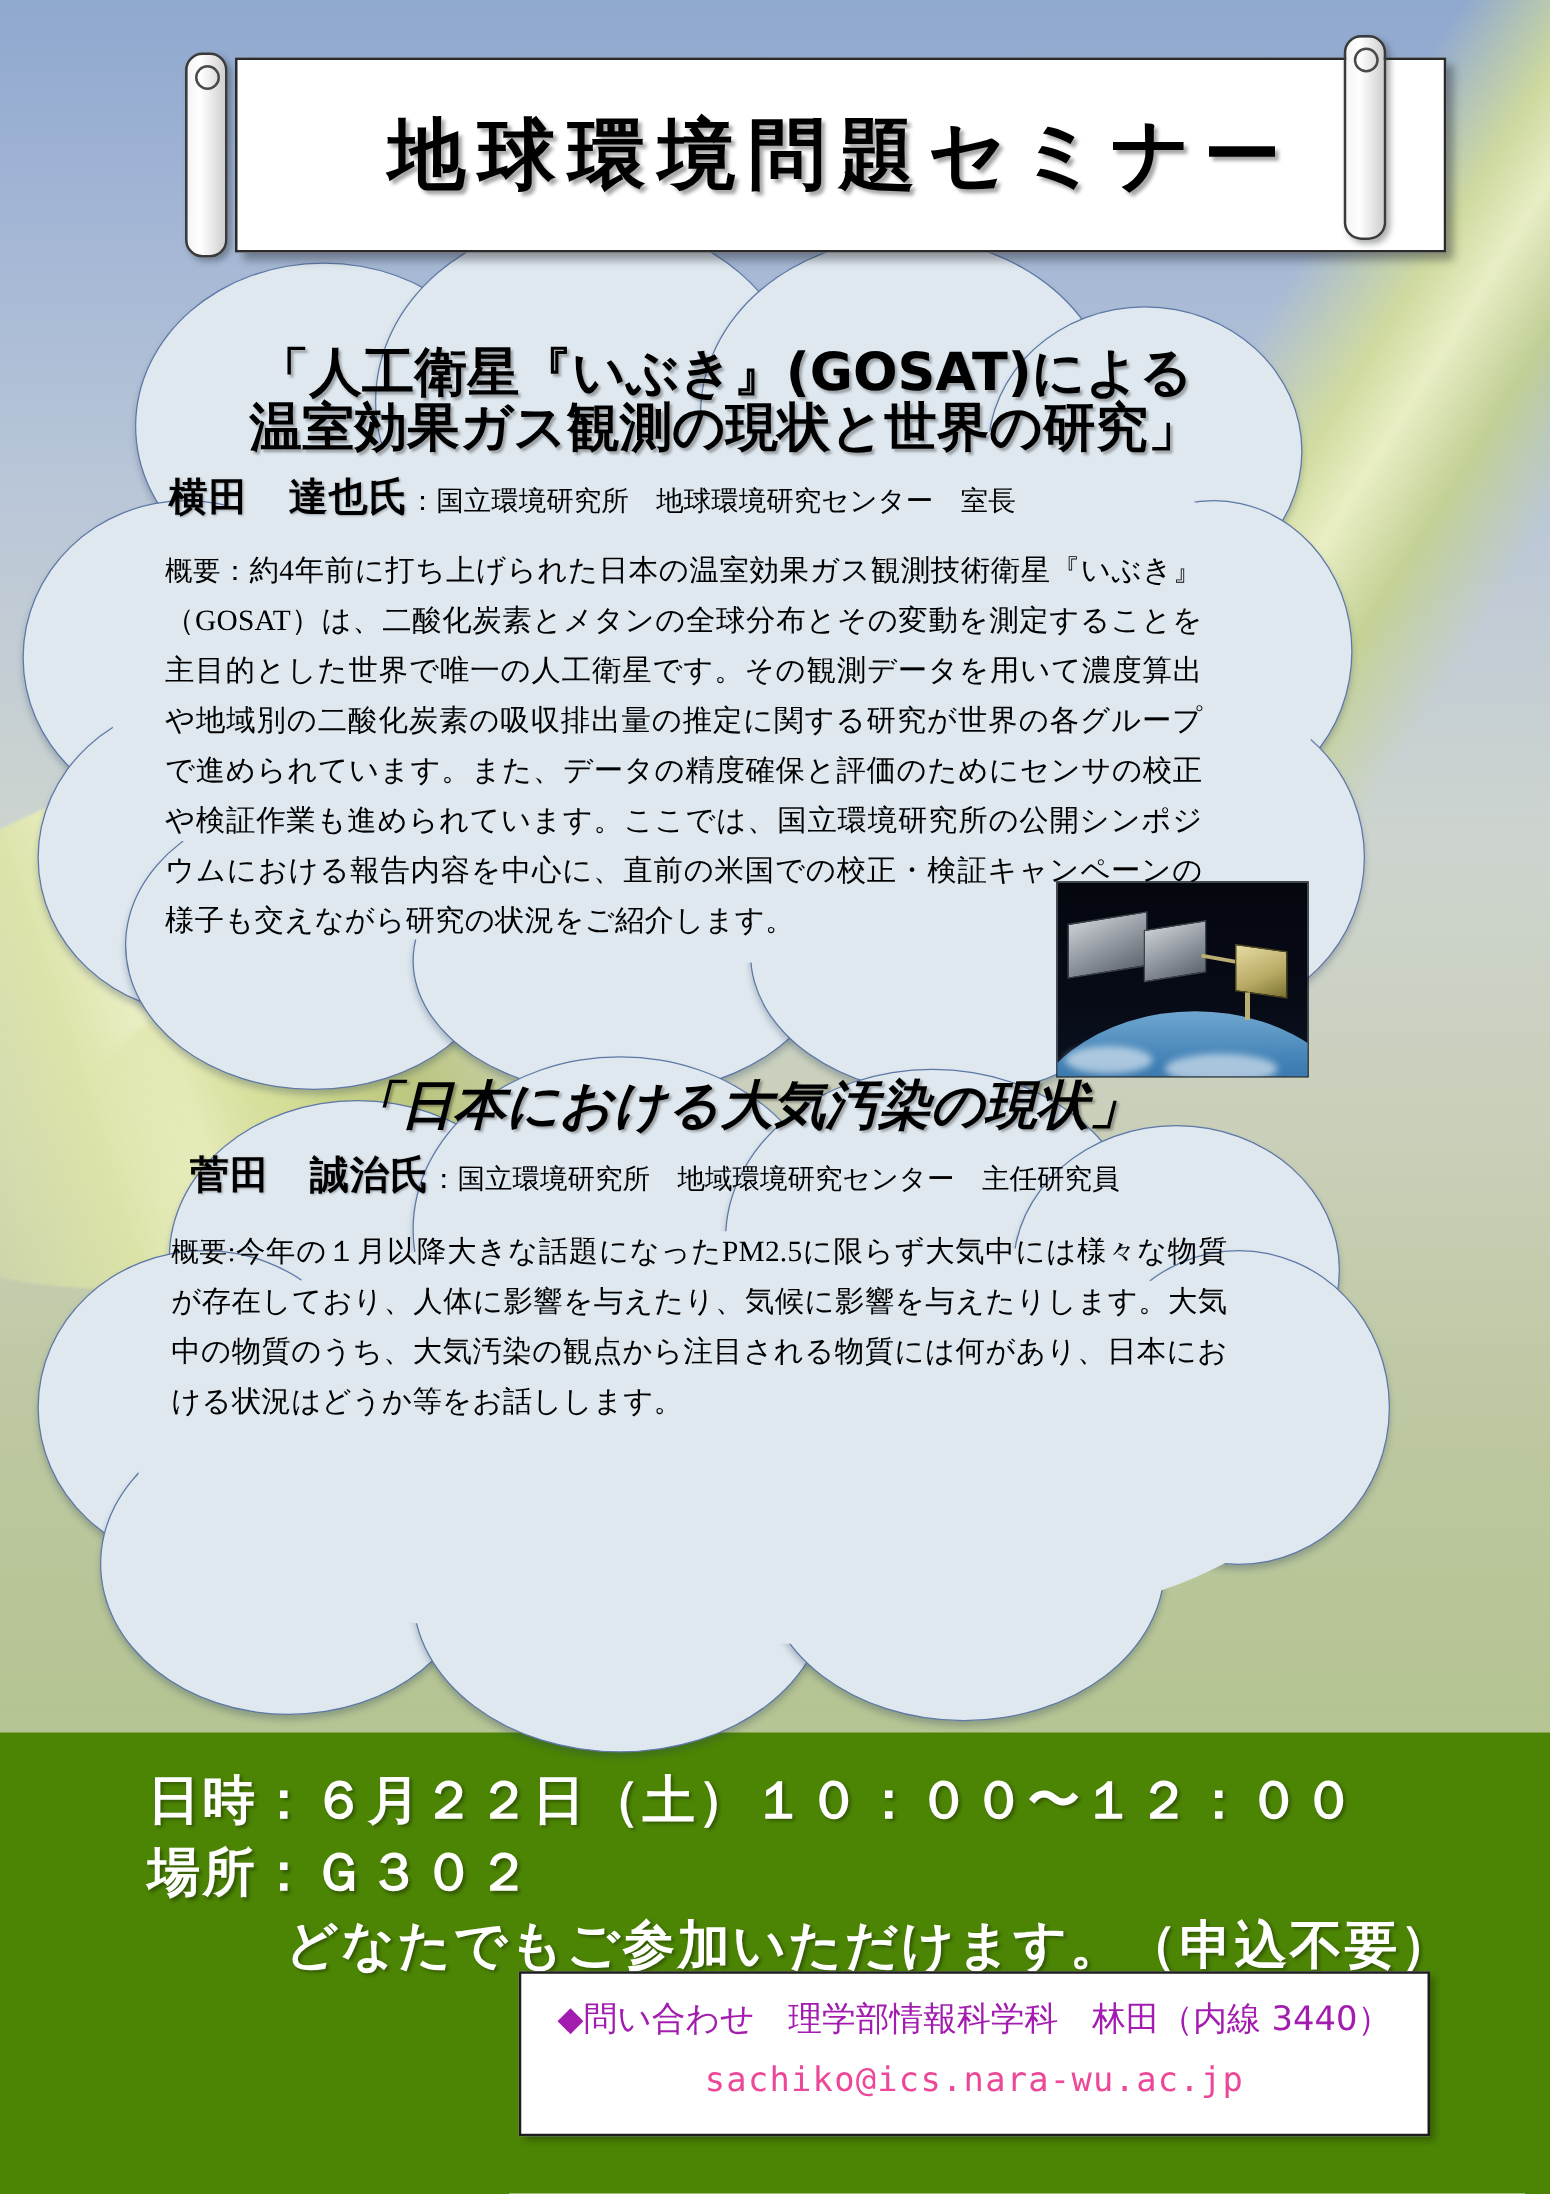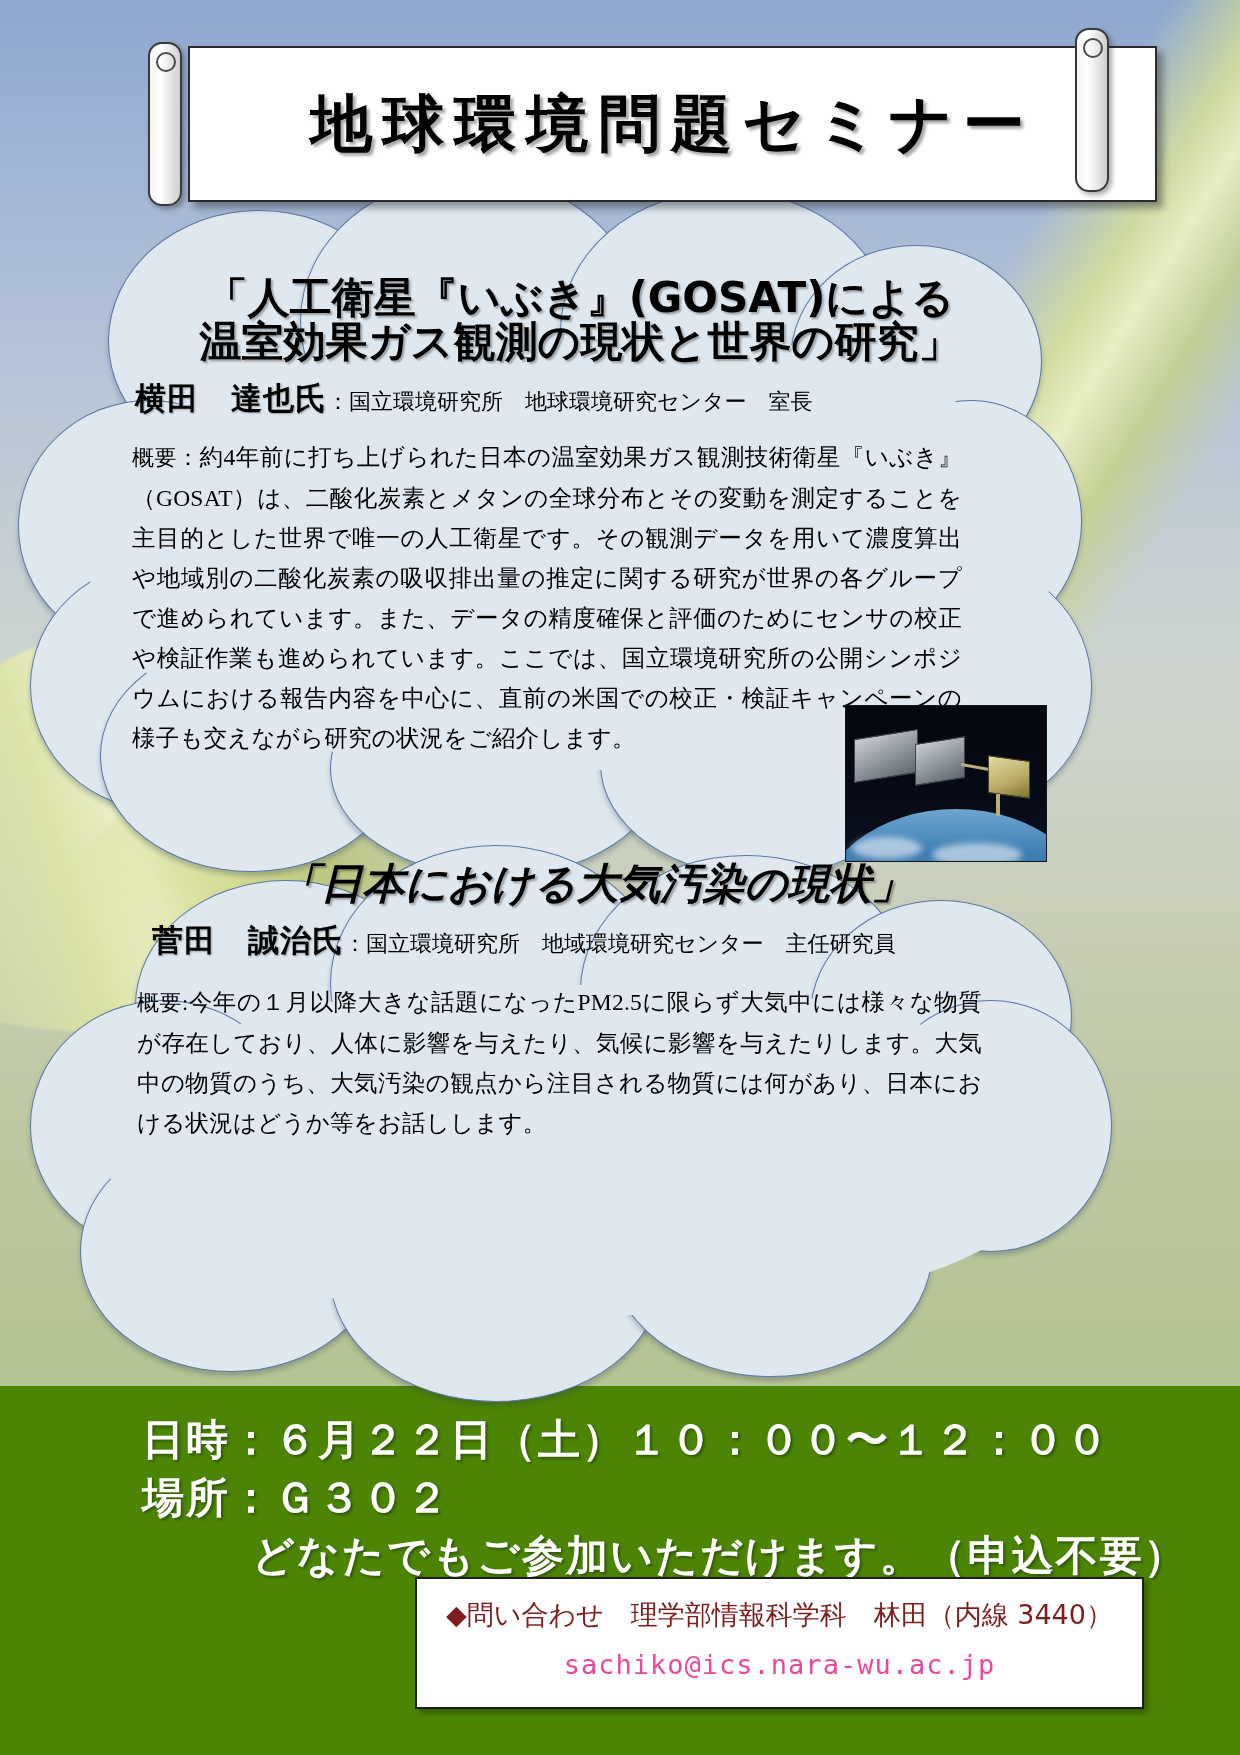--- a/index.html
+++ b/index.html
@@ -166,31 +166,30 @@
 
   
   .bandline{
     position:absolute;z-index:8;color:#ffffff;
     font-family:"DejaVu Sans","Liberation Sans",sans-serif;
     font-weight:bold;
     font-size:42px;
     letter-spacing:2px;
     white-space:nowrap;
     text-shadow:2px 2px 3px rgba(0,0,0,.35);
-    margin-left:24px;
   }
   #contact-box{
     position:absolute;left:415px;top:1577px;width:725px;height:128px;
     background:#ffffff;border:2px solid #1d1d1d;z-index:9;
     box-shadow:4px 4px 6px rgba(0,0,0,.3);
   }
   #contact-line1{
     position:absolute;left:0;right:0;top:18px;text-align:center;
     font-family:"DejaVu Sans","Liberation Sans",sans-serif;
-    font-size:27px;color:#7f1d1d;white-space:nowrap;
+    font-size:27px;color:#a21caf;white-space:nowrap;
   }
   #contact-line2{
     position:absolute;left:0;right:0;top:70px;text-align:center;
     font-family:"DejaVu Sans Mono","Liberation Mono",monospace;
     font-size:27px;color:#ec4899;letter-spacing:1px;white-space:nowrap;
   }
 </style>
 </head>
 <body>
 

